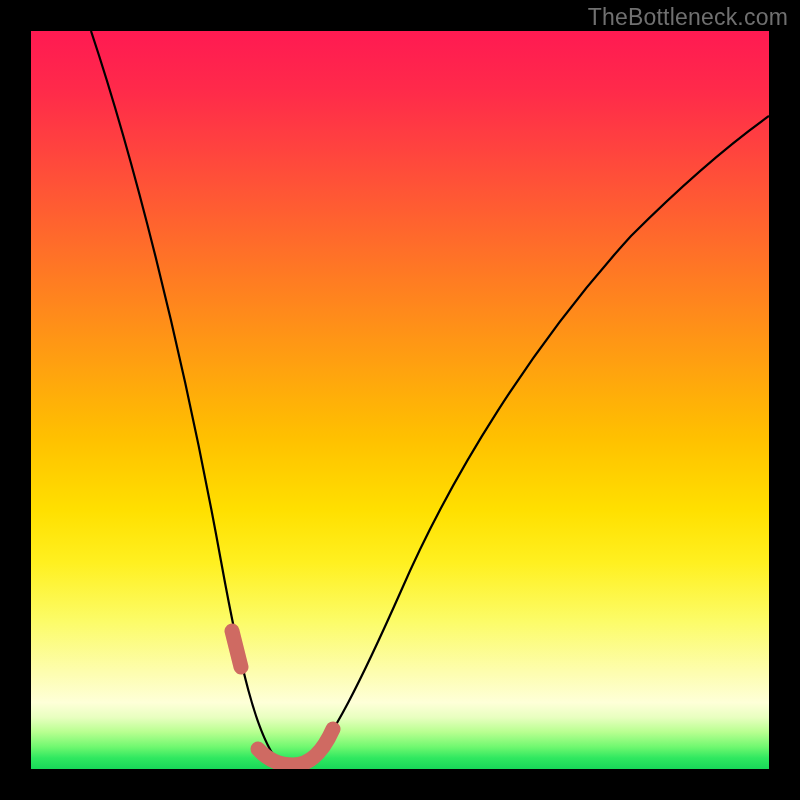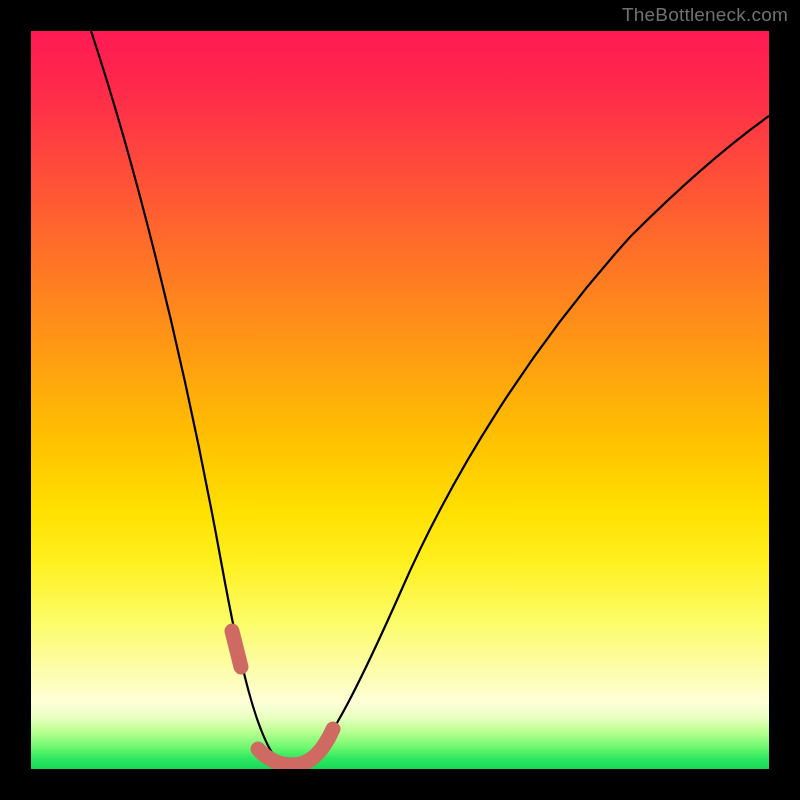--- a/index.html
+++ b/index.html
@@ -45,21 +45,21 @@
       #70f870 97%,
       #30e860 98.5%,
       #18d858 100%
     );
   }
   .watermark {
     position: absolute;
     top: 4px;
     right: 12px;
     color: #707070;
-    font-size: 19px;
+    font-size: 23px;
     font-weight: 400;
     letter-spacing: 0.2px;
   }
   svg.curve {
     position: absolute;
     top: 0;
     left: 0;
     width: 738px;
     height: 738px;
   }

